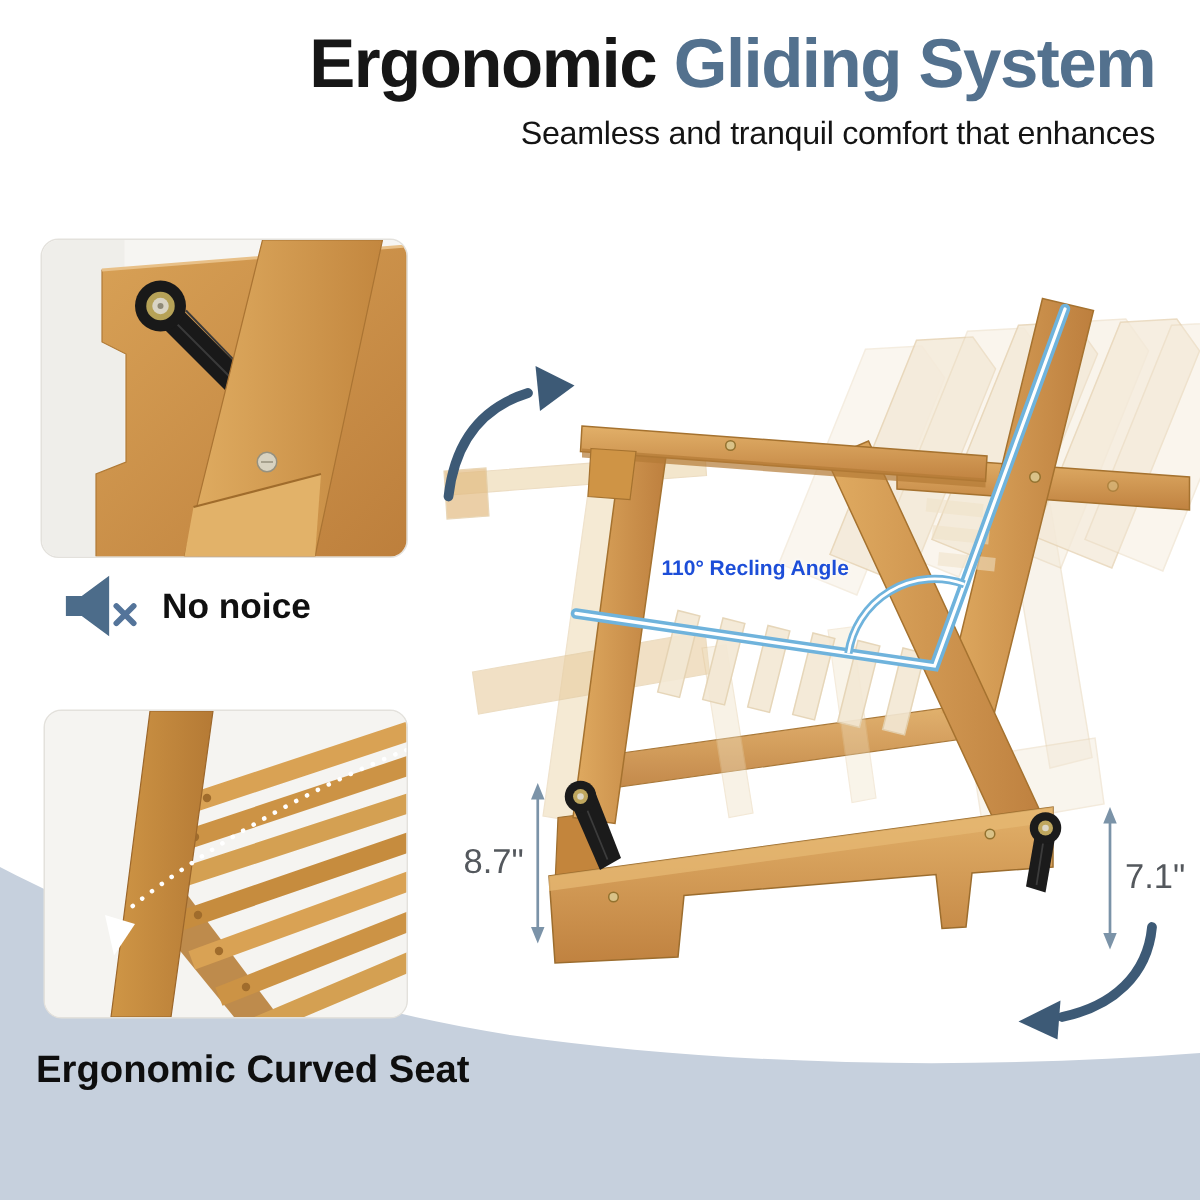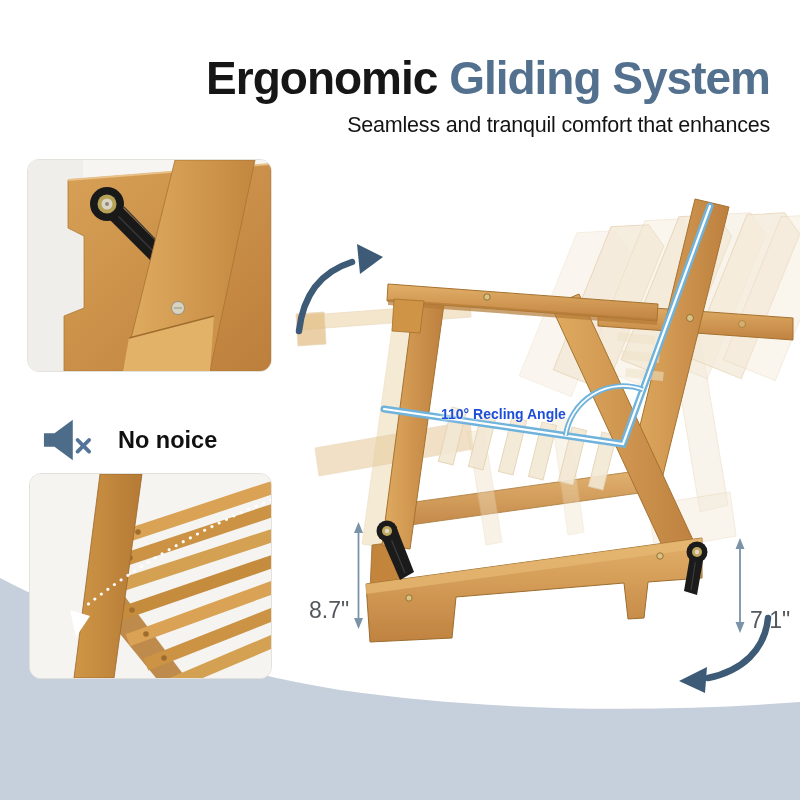--- a/index.html
+++ b/index.html
@@ -4,26 +4,26 @@
 <style>
   html,body{margin:0;padding:0;background:#ffffff;}
   .stage{position:relative;width:800px;height:800px;overflow:hidden;background:#ffffff;
          font-family:"Liberation Sans", sans-serif;}
   .scene{position:absolute;left:0;top:0;z-index:1;}
   .inset{position:absolute;z-index:2;border:1px solid #e3e1dc;border-radius:12px;
          overflow:hidden;background:#f6f5f2;box-sizing:border-box;}
   .inset svg{display:block;}
   .inset1{left:27px;top:159px;width:245px;height:213px;}
   .inset2{left:29px;top:473px;width:243px;height:206px;}
-  .txt{position:absolute;z-index:3;white-space:nowrap;margin-top:36px;}
+  .txt{position:absolute;z-index:3;white-space:nowrap;}
   .title{top:15px;right:30px;font-size:46px;font-weight:700;letter-spacing:-1px;color:#161616;}
   .title .accent{color:#53718e;}
   .subtitle{top:76px;right:30px;text-align:right;font-size:21.5px;line-height:1.22;
             color:#141414;letter-spacing:-0.2px;}
-  .no-noise{left:42px;top:381px;display:flex;align-items:center;gap:26px;}
+  .no-noise{left:42px;top:381px;display:flex;align-items:center;gap:16px;}
   .no-noise .label{font-size:23.5px;font-weight:700;color:#101010;}
   .curved-seat{left:24px;top:699px;font-size:25.5px;font-weight:700;color:#0e0e0e;}
   .angle-label{left:441px;top:370px;font-size:14px;font-weight:700;color:#1d4ed8;
                text-shadow:0 0 5px rgba(255,255,255,.95),0 0 2px rgba(255,255,255,.9);}
   .dim{font-size:23px;font-weight:500;color:#54585d;}
   .dim-left{left:309px;top:561px;}
   .dim-right{left:750px;top:571px;}
 </style>
 </head>
 <body>
@@ -237,19 +237,20 @@
 
   <div class="txt no-noise">
     <svg width="50" height="46" viewBox="0 0 52 46">
       <path d="M2,16 L13,16 L32,2 L32,44 L13,30 L2,30 Z" fill="#4c6c8a"></path>
       <line x1="37" y1="23" x2="49" y2="35" stroke="#54749a" stroke-width="4" stroke-linecap="round"></line>
       <line x1="49" y1="23" x2="37" y2="35" stroke="#54749a" stroke-width="4" stroke-linecap="round"></line>
     </svg>
     <span class="label">No noice</span>
   </div>
 
+  <div class="txt curved-seat">Ergonomic Curved Seat</div>
 
   <div class="txt angle-label">110° Recling Angle</div>
 
   <div class="txt dim dim-left">8.7"</div>
   <div class="txt dim dim-right">7.1"</div>
 
 </div>
 
 </body></html>

